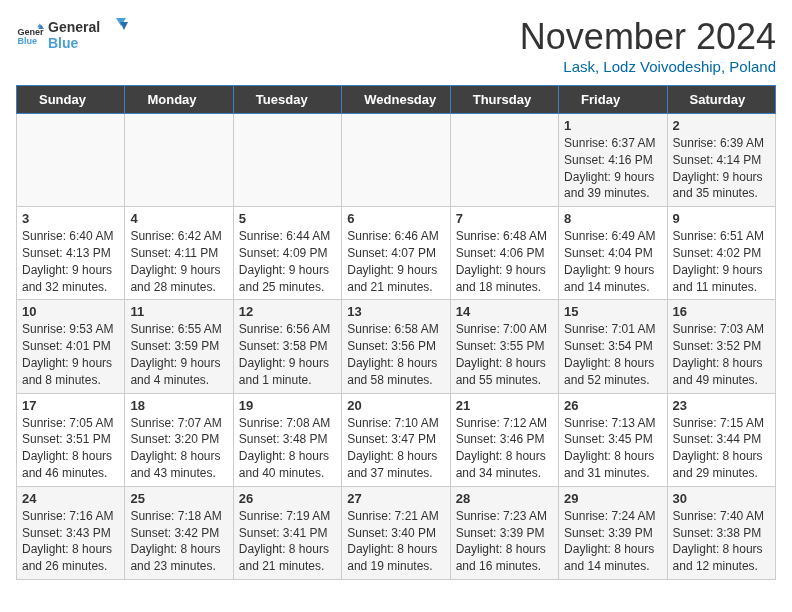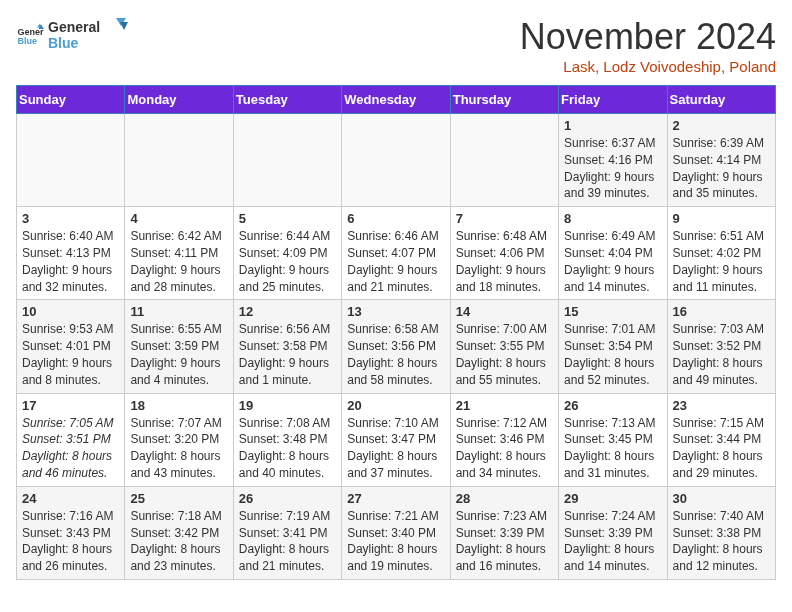--- a/index.html
+++ b/index.html
@@ -28,33 +28,33 @@
     .title-area {
       text-align: right;
     }
     .month-title {
       font-size: 36px;
       font-weight: normal;
       color: #333;
     }
     .location-title {
       font-size: 15px;
-      color: #c2410c;
+      color: #0369a1;
     }
     .calendar-table {
       width: 100%;
       border-collapse: collapse;
       table-layout: fixed;
     }
     .calendar-table th {
-      background-color: #6d28d9;
+      background-color: #404040;
       color: #fff;
       font-size: 13px;
       font-weight: bold;
-      padding: 6px 2px;
+      padding: 6px 22px;
       text-align: left;
       border: 1px solid #3a7fc1;
     }
     .calendar-table td {
       border: 1px solid #ccc;
       vertical-align: top;
       padding: 4px 5px;
       font-size: 10.5px;
       color: #333;
       height: 80px;
@@ -239,21 +239,21 @@
           <span class="day-number">16</span>
           <div class="day-info" style="white-space: pre-line;">Sunrise: 7:03 AM
 Sunset: 3:52 PM
 Daylight: 8 hours
 and 49 minutes.</div>
         </td>
       </tr>
       <tr>
         <td>
           <span class="day-number">17</span>
-          <div class="day-info" style="white-space: pre-line; font-style: italic;">Sunrise: 7:05 AM
+          <div class="day-info" style="white-space: pre-line;">Sunrise: 7:05 AM
 Sunset: 3:51 PM
 Daylight: 8 hours
 and 46 minutes.</div>
         </td>
         <td>
           <span class="day-number">18</span>
           <div class="day-info" style="white-space: pre-line;">Sunrise: 7:07 AM
 Sunset: 3:20 PM
 Daylight: 8 hours
 and 43 minutes.</div>

